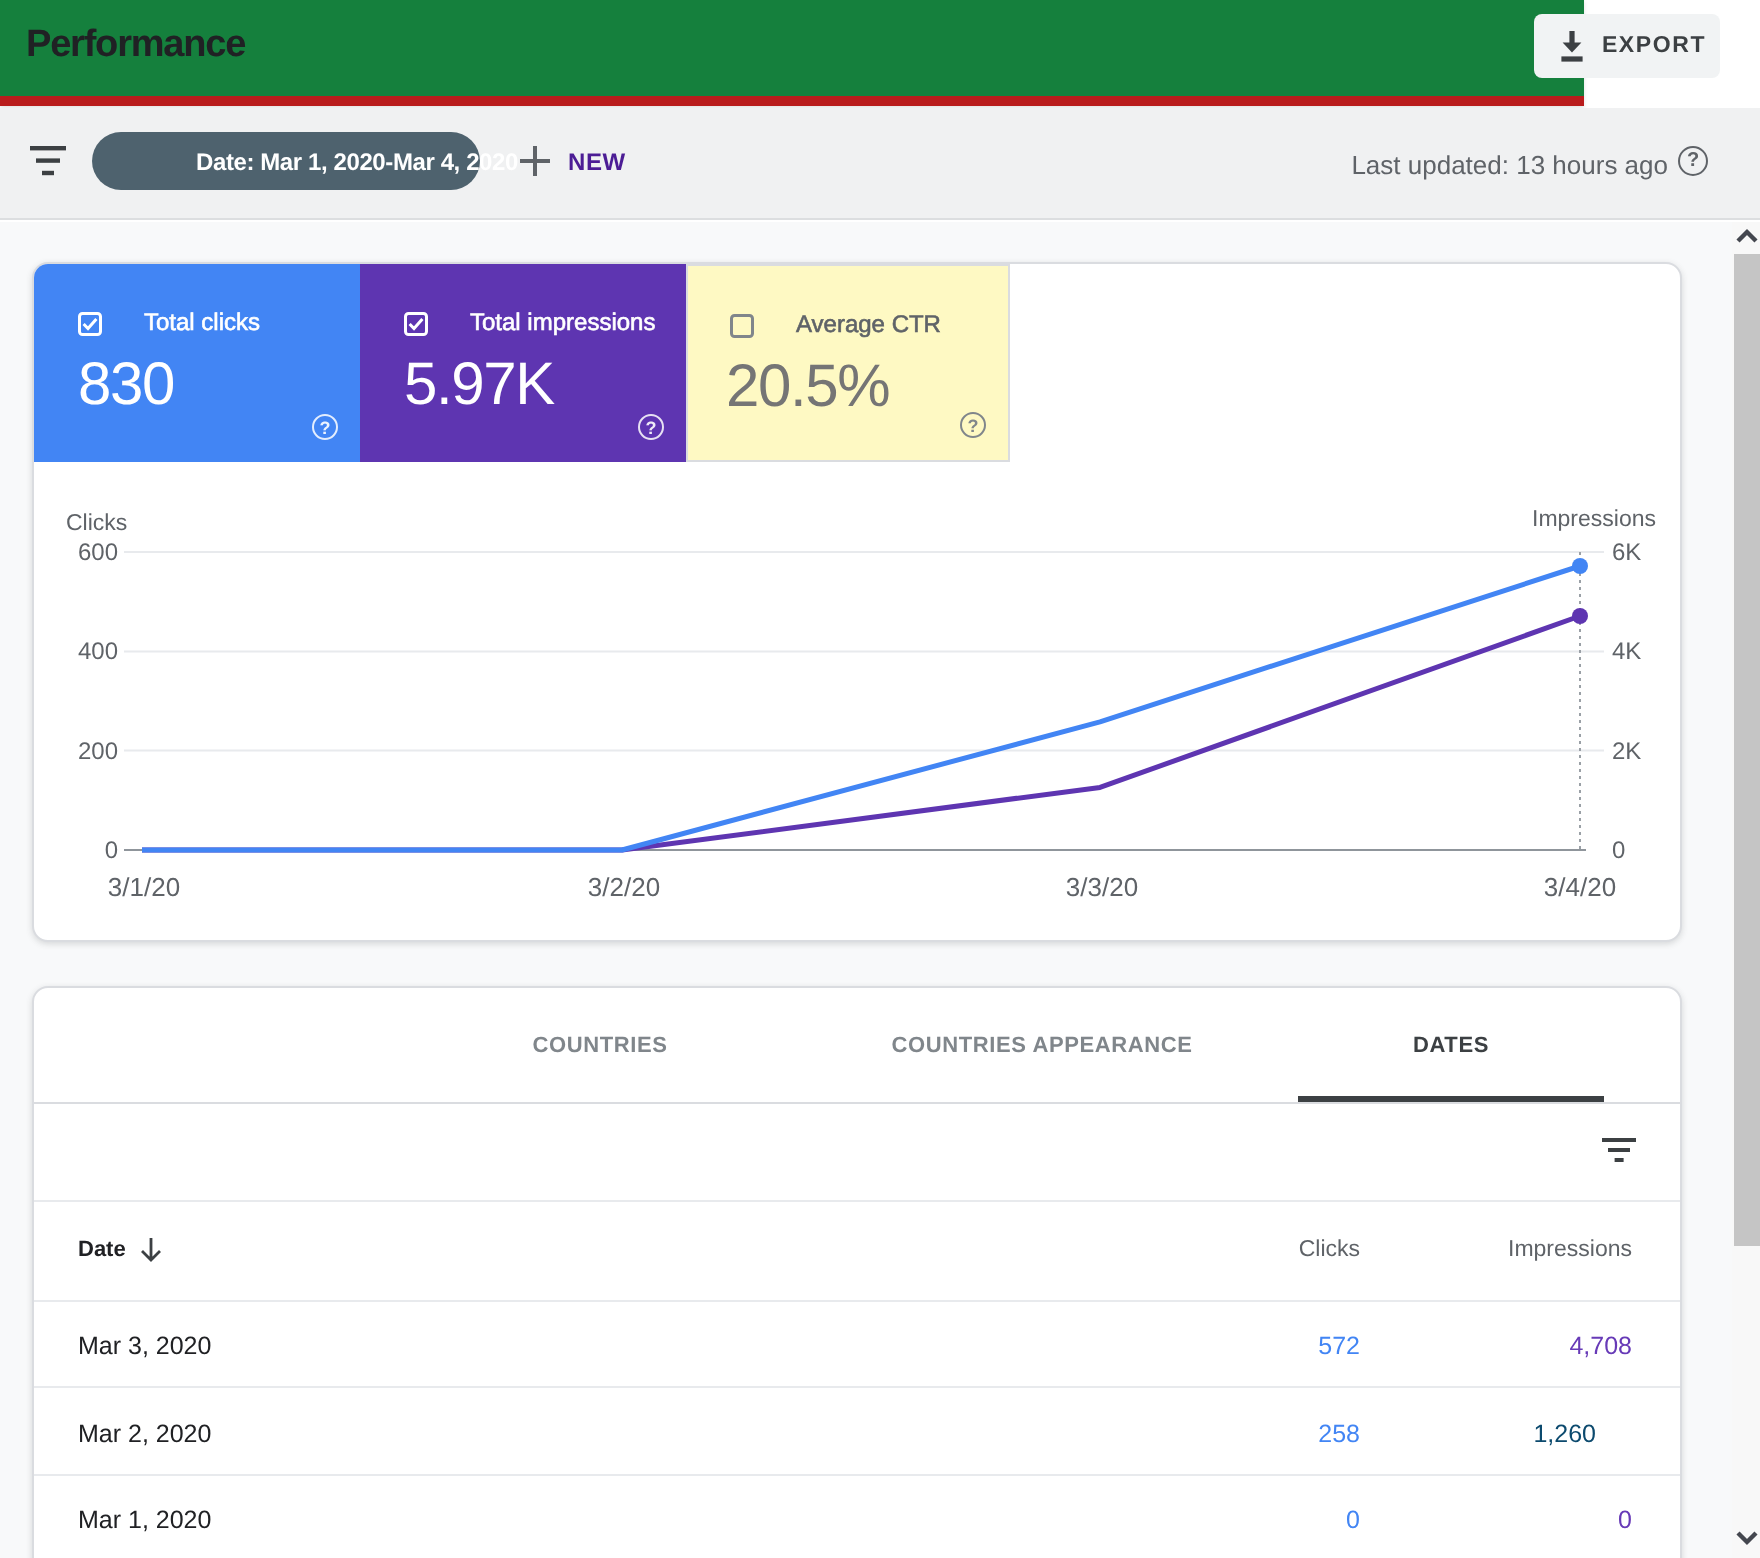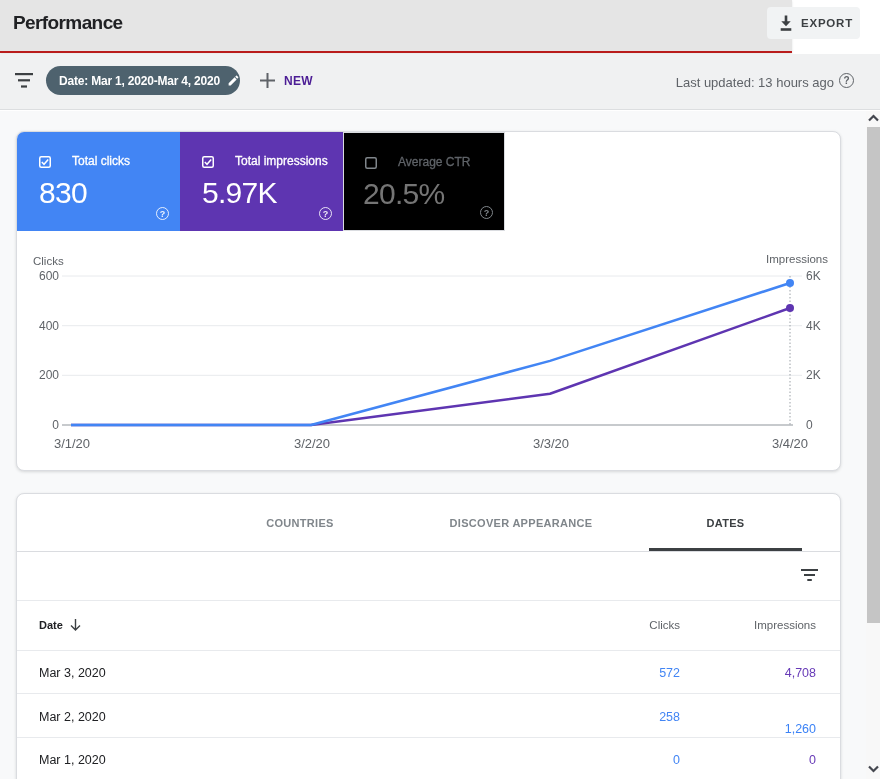--- a/index.html
+++ b/index.html
@@ -1,29 +1,29 @@
 <!DOCTYPE html>
 <html><head>
 <meta charset="utf-8">
 <style>
   * { margin:0; padding:0; box-sizing:border-box; }
   html,body { width:880px; height:779px; overflow:hidden; font-family:"Liberation Sans", sans-serif; background:#fff; }
   .abs { position:absolute; }
   #page { position:relative; width:880px; height:779px; }
 
   
-  #hdr { position:absolute; left:0; top:0; width:792px; height:53px; background:#e5e5e5; border-bottom:2px solid #b91c1c; box-shadow:0 1px 2px rgba(60,64,67,0.15); }
+  #hdr { position:absolute; left:0; top:0; width:792px; height:53px; background:#15803d; border-bottom:5px solid #b91c1c; box-shadow:0 1px 2px rgba(60,64,67,0.15); }
   #hdr h1 { position:absolute; left:13px; top:12px; font-size:19px; font-weight:700; color:#202124; letter-spacing:-0.6px; }
   #export { position:absolute; left:767px; top:7px; width:93px; height:32px; background:#f1f3f4; border-radius:4px; display:flex; align-items:center; justify-content:center; gap:8px; padding-left:5px; }
   #export span { font-size:11.5px; font-weight:700; color:#3c4043; letter-spacing:0.8px; }
 
   
   #fbar { position:absolute; left:0; top:54px; width:880px; height:56px; background:#f0f1f2; border-bottom:1px solid #dcdee0; }
   #pill { position:absolute; left:46px; top:12px; width:194px; height:29px; background:#4e626e; border-radius:15px; display:flex; align-items:center; padding-left:13px; gap:7px; }
-  #pill span { color:#fff; font-size:12px; font-weight:700; letter-spacing:-0.2px; white-space:nowrap; }
+  #pill span { color:#fff; font-size:12px; font-weight:700; letter-spacing:-0.2px; white-space:nowrap;margin-left:39px; }
   #newlbl { position:absolute; left:284px; top:20px; font-size:12px; font-weight:700; color:#4c1d95; letter-spacing:0.3px; }
   #lastupd { position:absolute; right:46px; top:21px; font-size:13px; color:#5f6368; }
   .qcirc { border-radius:50%; display:flex; align-items:center; justify-content:center; font-weight:700; }
 
   
   #content { position:absolute; left:0; top:111px; width:866px; height:668px; background:#f8f9fa; }
 
   
   #sbar { position:absolute; left:866px; top:111px; width:14px; height:668px; background:#f8f8f8; }
   #sthumb { position:absolute; left:867px; top:127px; width:13px; height:496px; background:#c5c5c5; }
@@ -94,21 +94,21 @@
     </div>
     <div class="tile" style="left:163px; width:163px; background:#5e35b1;">
       <svg class="abs" style="left:22px; top:24px;" width="12" height="12" viewBox="0 0 12 12">
         <rect x="0.75" y="0.75" width="10.5" height="10.5" rx="1.5" fill="none" stroke="#fff" stroke-width="1.5"></rect>
         <path d="M2.8 6 L5 8.3 L9.2 3.5" stroke="#fff" stroke-width="1.5" fill="none"></path>
       </svg>
       <div class="tlabel" style="color:#fff;">Total impressions</div>
       <div class="tval" style="color:#fff;">5.97K</div>
       <div class="q qcirc" style="border:1.3px solid rgba(255,255,255,0.85); color:rgba(255,255,255,0.9);">?</div>
     </div>
-    <div class="tile" style="left:326px; width:162px; background:#000000; border:1px solid #dadce0;">
+    <div class="tile" style="left:326px; width:162px; background:#fef9c3; border:1px solid #dadce0;">
       <svg class="abs" style="left:21px; top:24px;" width="12" height="12" viewBox="0 0 12 12">
         <rect x="0.75" y="0.75" width="10.5" height="10.5" rx="1.5" fill="none" stroke="#80868b" stroke-width="1.5"></rect>
       </svg>
       <div class="tlabel" style="color:#5f6368; left:38px;">Average CTR</div>
       <div class="tval" style="color:#757575; left:19px;">20.5%</div>
       <div class="q qcirc" style="border:1.3px solid #80868b; color:#80868b;">?</div>
     </div>
 
     <svg class="abs" style="left:0px; top:109px;" width="823" height="229" viewBox="0 0 823 229">
 
@@ -138,21 +138,21 @@
 
       <polyline points="54,184 294,184 533,152.7 773,67" fill="none" stroke="#5e35b1" stroke-width="2.5" stroke-linejoin="round"></polyline>
       <polyline points="54,184 294,184 533,119.9 773,42" fill="none" stroke="#4285f4" stroke-width="2.5" stroke-linejoin="round"></polyline>
       <circle cx="773" cy="42" r="4" fill="#4285f4"></circle>
       <circle cx="773" cy="67" r="4" fill="#5e35b1"></circle>
     </svg>
   </div>
 
   <div id="card2">
     <div class="tab" style="left:217px; width:132px;">COUNTRIES</div>
-    <div class="tab" style="left:414px; width:180px;">DISCOVER APPEARANCE</div>
+    <div class="tab" style="left:414px; width:180px;">COUNTRIES APPEARANCE</div>
     <div class="tab" style="left:632px; width:153px; color:#3c4043;">DATES</div>
     <div id="tabline"></div>
     <div id="active-ink"></div>
 
     <svg class="abs" style="left:784px; top:75px;" width="18" height="13" viewBox="0 0 18 13">
       <rect x="0" y="0" width="17" height="2" fill="#3c4043"></rect>
       <rect x="3" y="5" width="11" height="2" fill="#3c4043"></rect>
       <rect x="6.3" y="10" width="4.5" height="2" fill="#3c4043"></rect>
     </svg>
     <div class="divider" style="top:106px;"></div>
@@ -165,21 +165,21 @@
     <div class="num" style="right:24px; top:125px; font-size:11.5px; color:#5f6368;">Impressions</div>
     <div class="divider" style="top:156px;"></div>
 
     <div class="rowtxt" style="left:22px; top:172px;">Mar 3, 2020</div>
     <div class="num" style="right:160px; top:172px; color:#4285f4;">572</div>
     <div class="num" style="right:24px; top:172px; color:#673ab7;">4,708</div>
     <div class="divider" style="top:199px;"></div>
 
     <div class="rowtxt" style="left:22px; top:216px;">Mar 2, 2020</div>
     <div class="num" style="right:160px; top:216px; color:#4285f4;">258</div>
-    <div class="num" style="right:24px; top:216px; color:#3b82f6;margin-top:12px;">1,260</div>
+    <div class="num" style="right:42px; top:216px; color:#0c4a6e;">1,260</div>
     <div class="divider" style="top:243px;"></div>
 
     <div class="rowtxt" style="left:22px; top:259px;">Mar 1, 2020</div>
     <div class="num" style="right:160px; top:259px; color:#4285f4;">0</div>
     <div class="num" style="right:24px; top:259px; color:#673ab7;">0</div>
   </div>
 
   <div id="sbar"></div>
   <div id="sthumb"></div>
   <svg class="abs" style="left:868px; top:114px;" width="11" height="8" viewBox="0 0 11 8">

